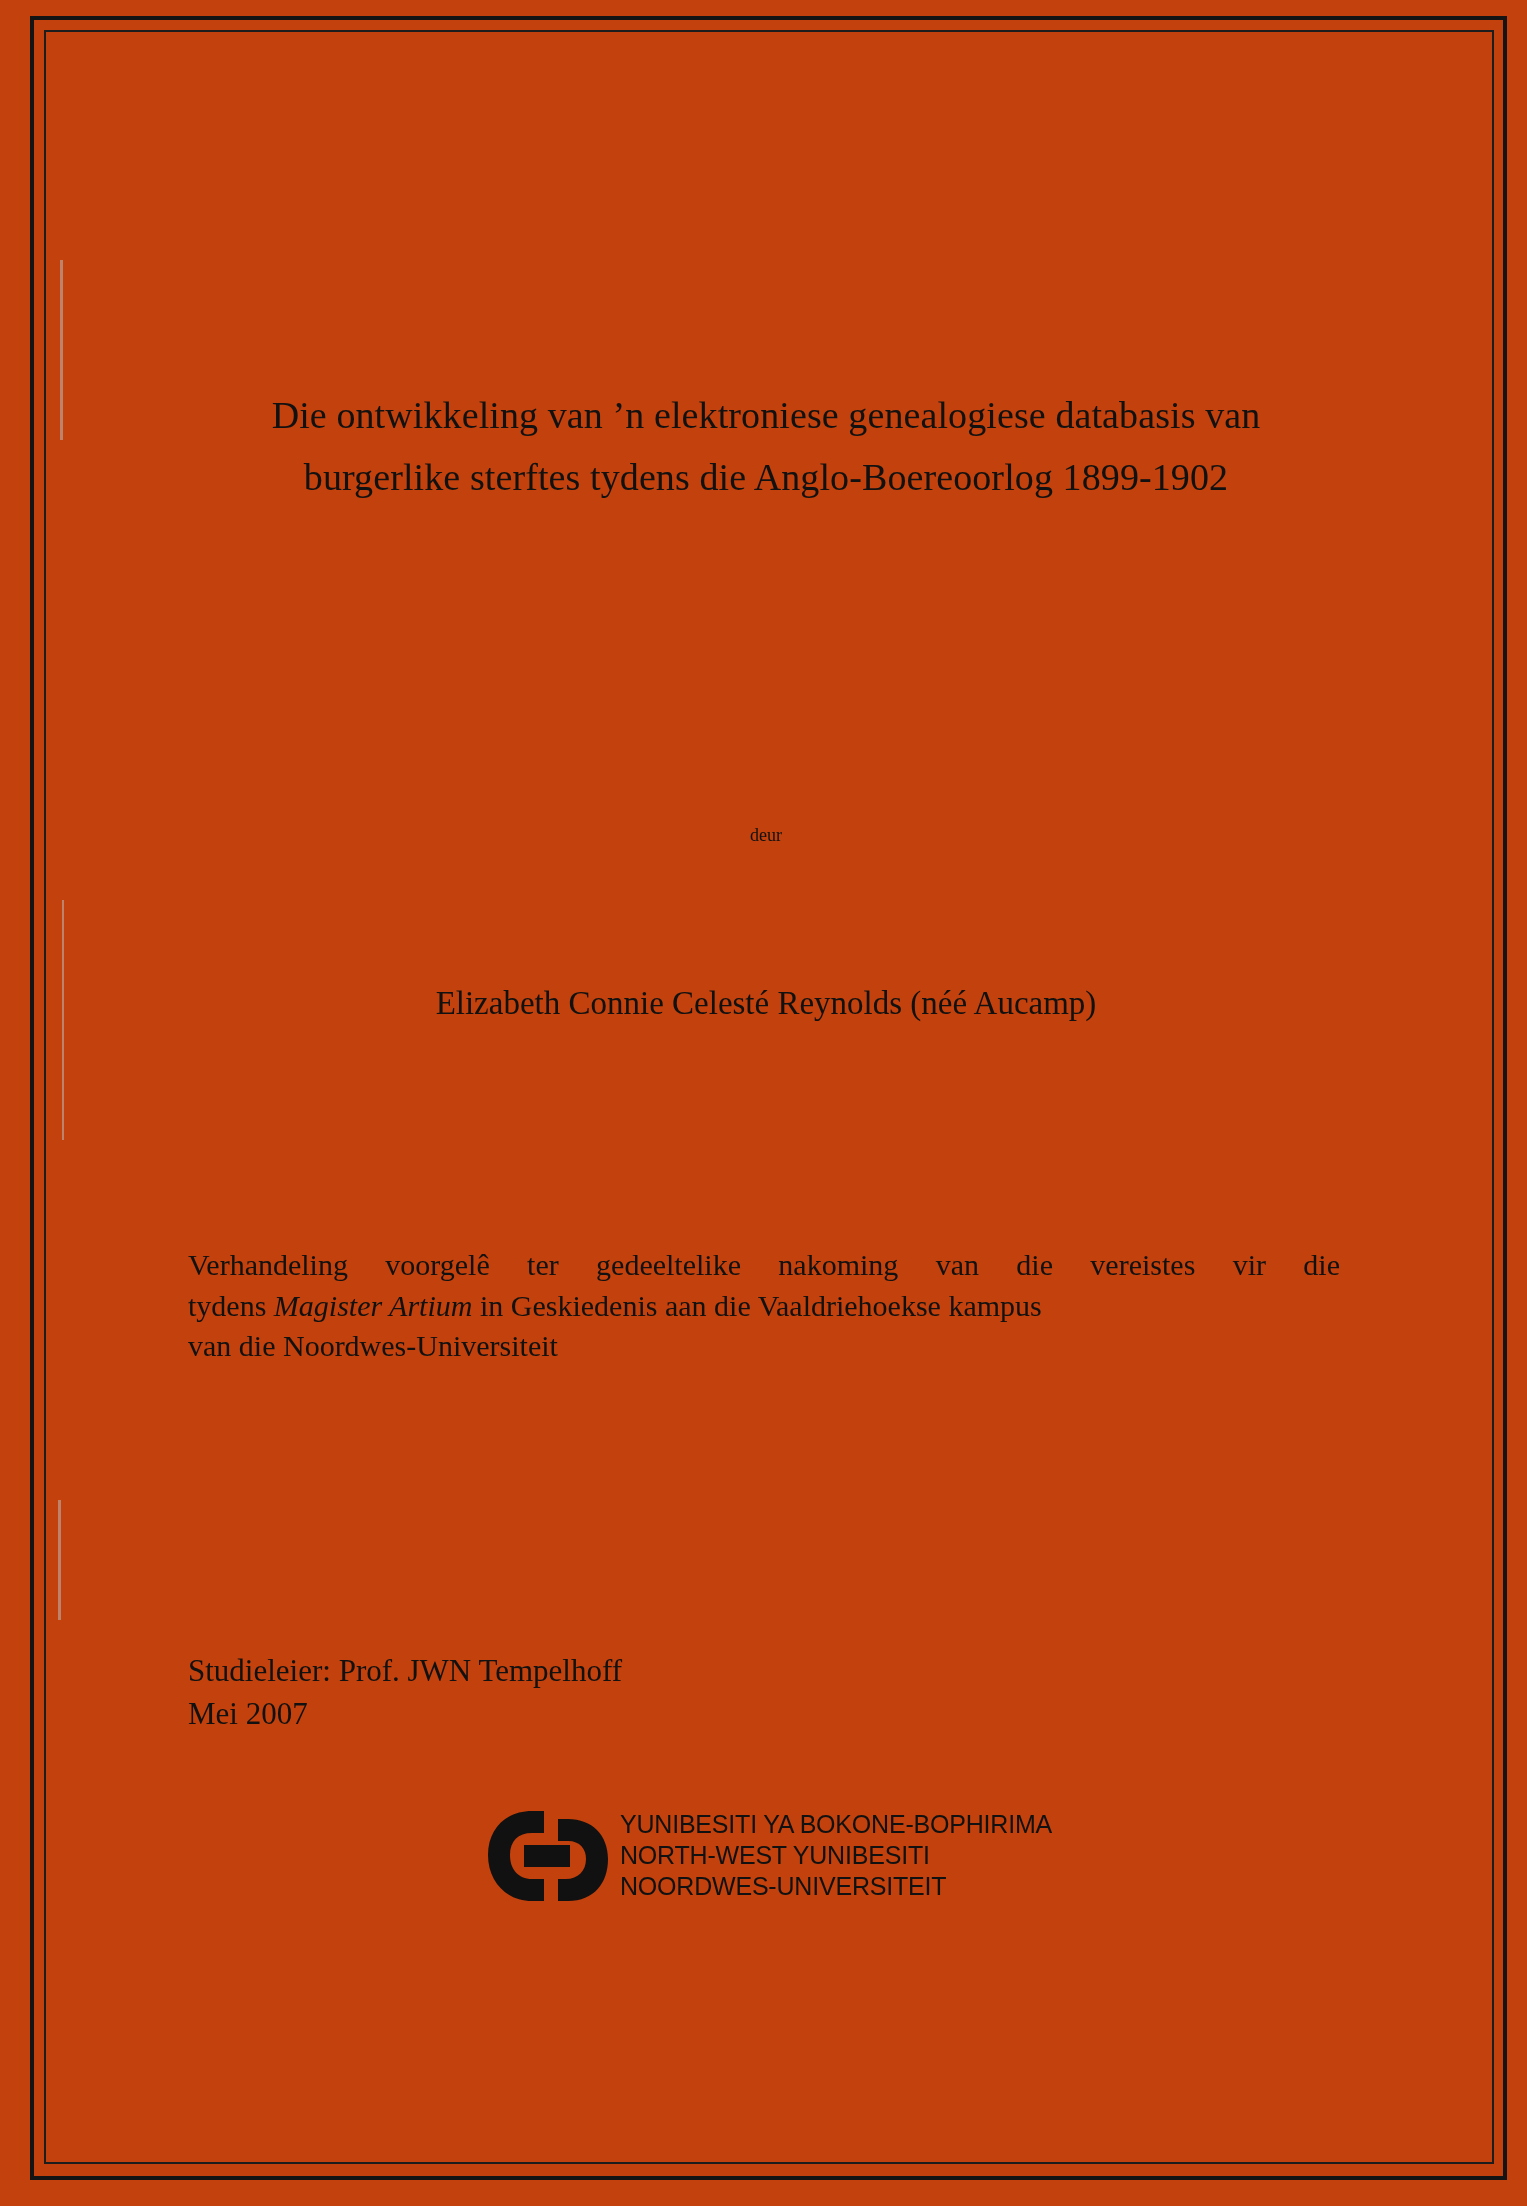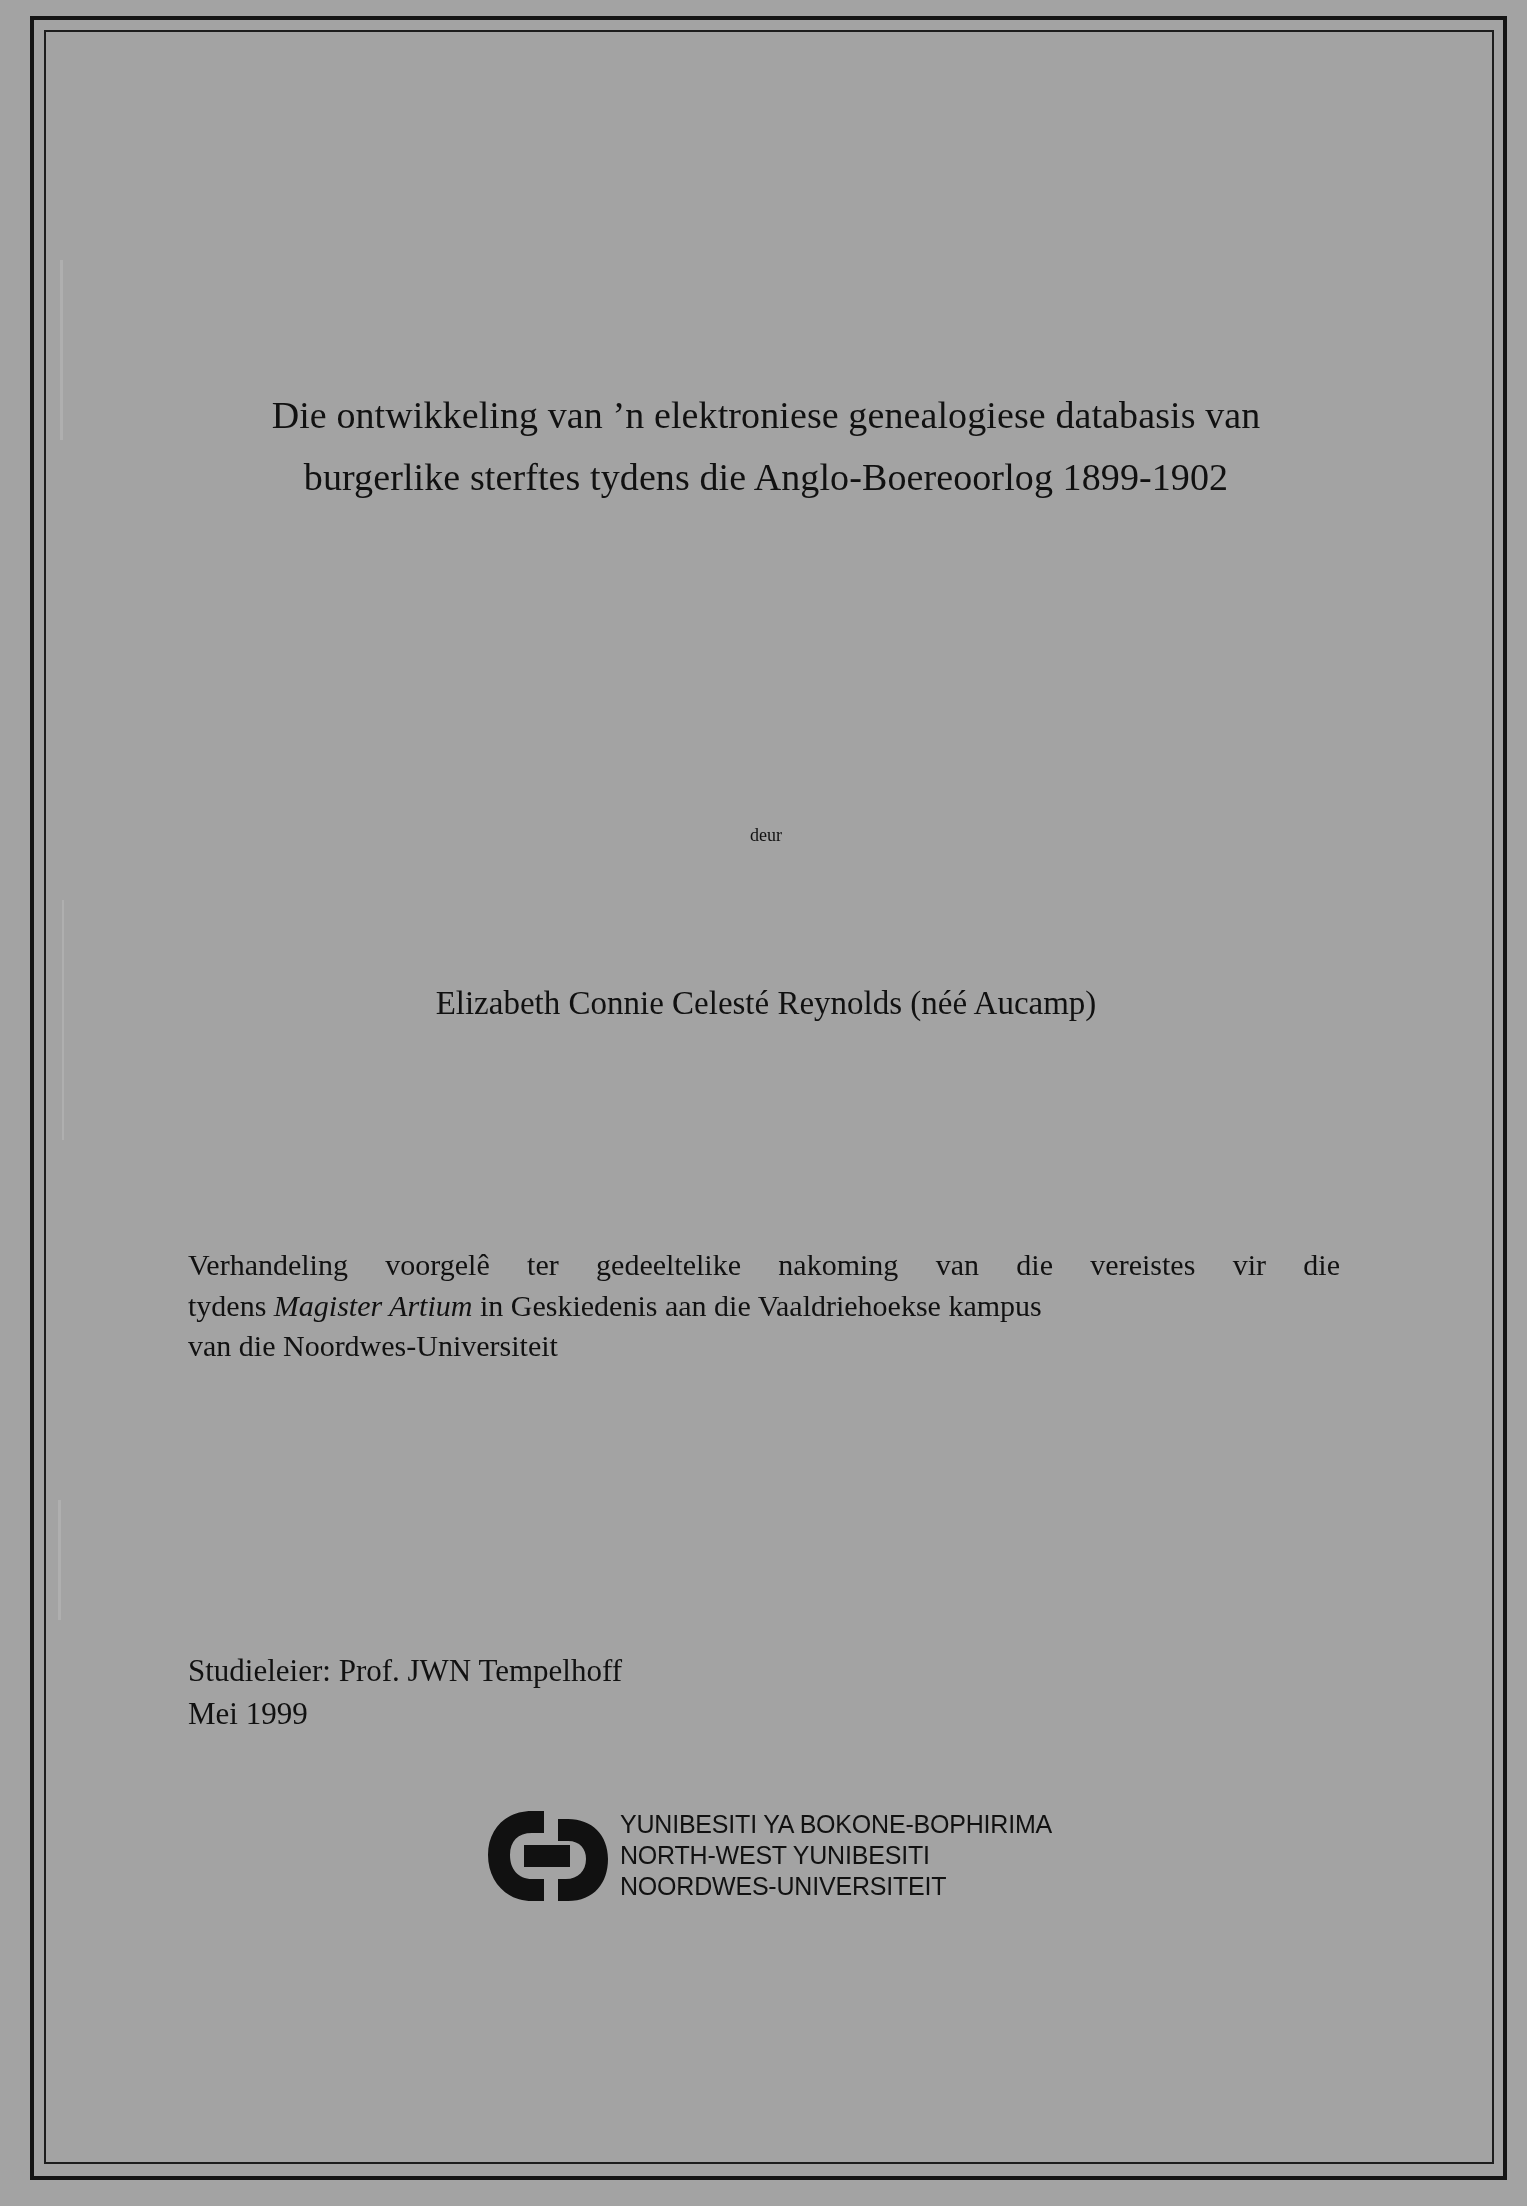--- a/index.html
+++ b/index.html
@@ -16,21 +16,21 @@
     overflow: hidden;
   }
 
   
   .scan-page {
     position: absolute;
     left: 0;
     top: 0;
     width: 1527px;
     height: 2206px;
-    background: #a3a3a3;
+    background: #c2410c;
   }
 
   
   .scan-border-outer {
     position: absolute;
     left: 30px;
     top: 16px;
     width: 1477px;
     height: 2164px;
     border: 4px solid #141414;
@@ -173,21 +173,21 @@
     <div class="author">Elizabeth Connie Celesté Reynolds (néé Aucamp)</div>
 
     <div class="abstract-block">
       <div class="abstract-justify">Verhandeling voorgelê ter gedeeltelike nakoming van die vereistes vir die</div>
       <div class="abstract-line"><span>tydens </span><em>Magister Artium</em><span> in Geskiedenis aan die Vaaldriehoekse kampus</span></div>
       <div class="abstract-line">van die Noordwes-Universiteit</div>
     </div>
 
     <div class="supervisor-block">
       <div>Studieleier: Prof. JWN Tempelhoff</div>
-      <div>Mei 1999</div>
+      <div>Mei 2007</div>
     </div>
 
     <div class="logo-row">
       <div class="logo-mark">
         <svg width="130" height="110" viewBox="0 0 130 110" xmlns="http://www.w3.org/2000/svg">
           <path d="M52,6 C26,6 8,24 8,50 C8,76 26,96 52,96 L64,96 L64,74 L52,74 C38,74 30,64 30,50 C30,36 38,28 52,28 L64,28 L64,6 Z" fill="#111111"></path>
           <rect x="44" y="40" width="46" height="22" fill="#111111"></rect>
           <path d="M78,14 L78,36 L88,36 C100,36 106,44 106,54 C106,66 98,74 86,74 L78,74 L78,96 L88,96 C114,96 128,78 128,54 C128,30 112,14 88,14 Z" fill="#111111"></path>
         </svg>
       </div>

